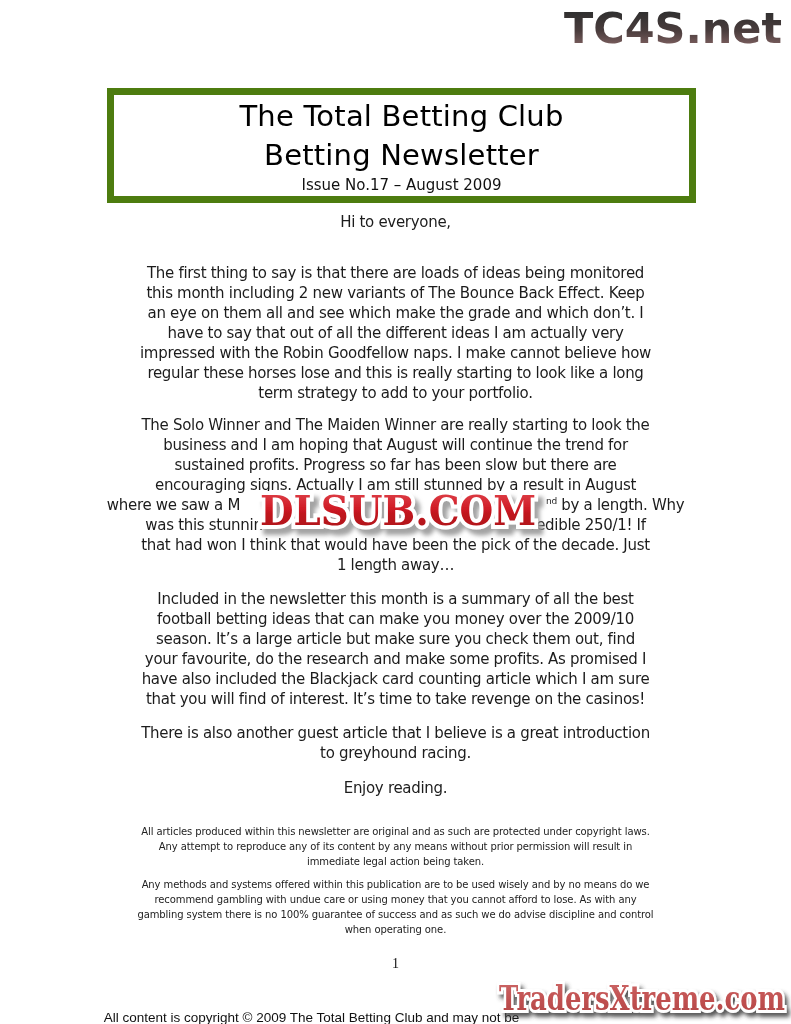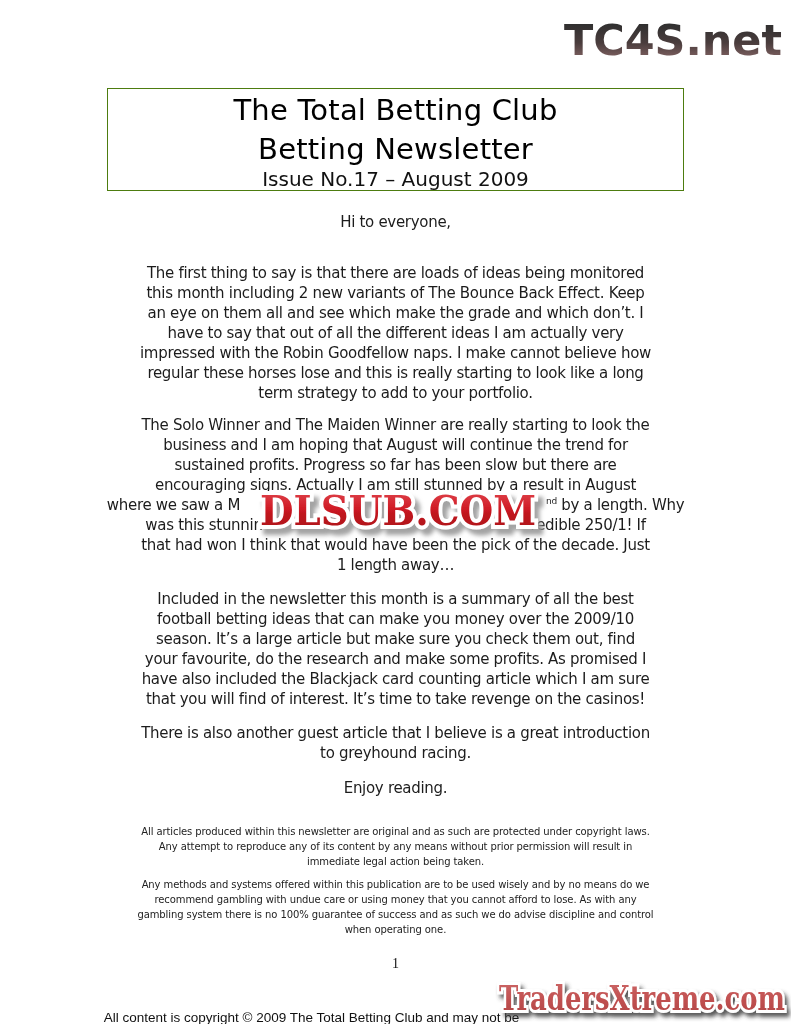--- a/index.html
+++ b/index.html
@@ -5,43 +5,43 @@
   html,body{margin:0;padding:0;}
   body{
     width:791px;height:1024px;position:relative;background:#ffffff;
     font-family:"DejaVu Sans","Liberation Sans",sans-serif;
     color:#1c1c1c;overflow:hidden;
   }
   .abs{position:absolute;}
   
   .title-box{
     left:107px;top:88px;width:575px;height:101px;
-    border:1px solid #4d7c0f;text-align:center;background:#fff;
+    border:7px solid #4d7c0f;text-align:center;background:#fff;
   }
   .title-line{font-size:29px;line-height:39px;letter-spacing:.2px;color:#000;padding-top:2px;}
   .title-line.second{padding-top:0;}
-  .issue-line{font-size:20px;line-height:21px;color:#111;}
+  .issue-line{font-size:15px;line-height:21px;color:#111;}
   
   .textblock{left:60px;width:671px;text-align:center;font-size:15px;line-height:20px;letter-spacing:-.3px;color:#1c1c1c;}
   .line{white-space:nowrap;}
   .gap1{display:inline-block;width:270px;}
   .gap2{display:inline-block;width:268px;}
   sup.ord{font-size:9px;vertical-align:super;line-height:0;margin-left:36px;}
   
   .smallblock{left:60px;width:671px;text-align:center;font-size:10px;line-height:15px;letter-spacing:-.1px;color:#222;}
   
   .serifblock{left:60px;width:671px;text-align:center;font-family:Liberation Sans, sans-serif;font-size:13.5px;line-height:16px;color:#111;margin-top:24px;}
   .pagenum{left:60px;width:671px;text-align:center;font-family:"Liberation Serif","DejaVu Serif",serif;font-size:14px;color:#111;}
   .cgap{display:inline-block;width:168px;}
   svg{display:block;}
 </style>
 </head>
 <body>
 
-<div class="abs" style="left:558px;top:13px;">
+<div class="abs" style="left:558px;top:1px;">
   <svg width="230" height="54" viewBox="0 0 230 54">
     <defs>
       <linearGradient id="tcgrad" x1="0" y1="0" x2="0" y2="1">
         <stop offset="0.15" stop-color="#2f2f2f"></stop>
         <stop offset="0.55" stop-color="#4a3d3d"></stop>
         <stop offset="1" stop-color="#957070"></stop>
       </linearGradient>
     </defs>
     <text x="115" y="42" text-anchor="middle" textLength="218" lengthAdjust="spacingAndGlyphs" font-family="DejaVu Sans, Liberation Sans, sans-serif" font-size="42" font-weight="bold" fill="url(#tcgrad)">TC4S.net</text>
   </svg>

